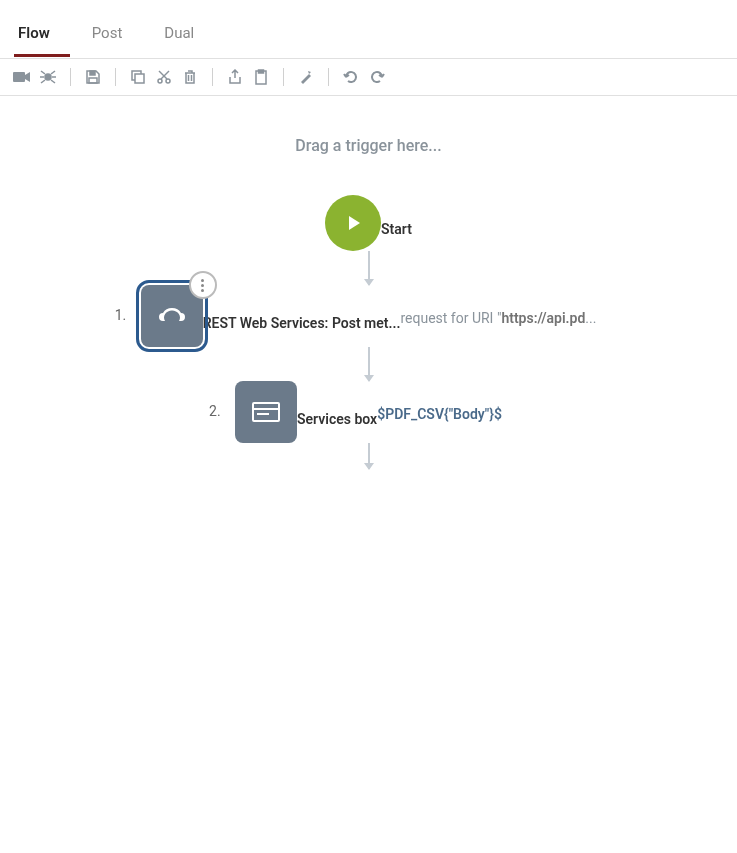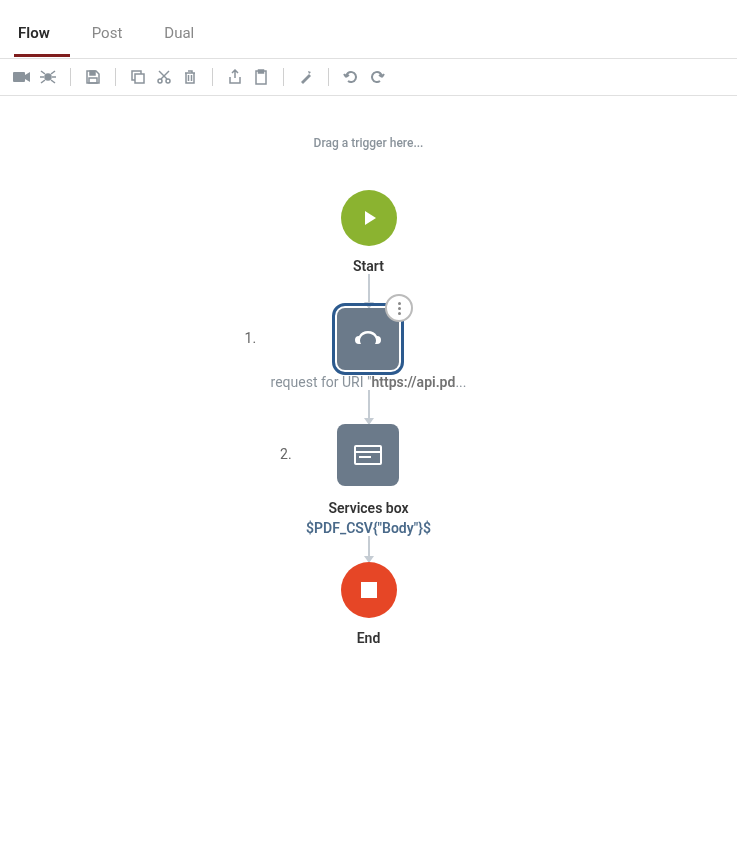--- a/index.html
+++ b/index.html
@@ -62,27 +62,27 @@
     }
     .canvas {
       position: relative;
       padding: 40px 0 40px 0;
       display: flex;
       flex-direction: column;
       align-items: center;
     }
     .drop-hint {
       color: #8a939b;
-      font-size: 12px;
+      font-size: 16px;
       font-weight: 500;
       margin-bottom: 40px;
     }
     .node {
       display: flex;
-      flex-direction: column;
+      flex-direction: row;
       align-items: center;
       position: relative;
     }
     .node-num {
       position: absolute;
       left: -26px;
       top: 22px;
       font-size: 14px;
       color: #666;
     }
@@ -317,20 +317,21 @@
         <text x="17" y="16" text-anchor="middle" font-size="9" font-weight="700" fill="#6b7a8a">R</text>
       </svg>
       <div class="kebab">
         <div class="kebab-dots">
             <span></span>
             <span></span>
             <span></span>
           </div>
       </div>
     </div>
+    <div class="node-title">REST Web Services: Post met...</div>
     <div class="node-sub">
       <span>request for URI "</span><span class="emph">https://api.pd</span><span>...</span>
     </div>
   </div>
 
   <div class="connector conn-med arrow"></div>
 
   <div class="node" style="position:relative;">
     <span class="node-num">2.</span>
     <div class="action-box">
@@ -339,21 +340,13 @@
         <line x1="2" y1="8" x2="28" y2="8"></line>
         <line x1="6" y1="13" x2="18" y2="13"></line>
       </svg>
     </div>
     <div class="node-title">Services box</div>
     <div class="node-var">$PDF_CSV{"Body"}$</div>
   </div>
 
   <div class="connector conn-short arrow"></div>
 
-  <div class="node">
-    <div class="end-circle">
-      <svg width="16" height="16" viewBox="0 0 16 16" fill="#fff">
-          <rect x="0" y="0" width="16" height="16"></rect>
-        </svg>
-    </div>
-    <div class="node-label">End</div>
-  </div>
 </div>
 
 </body></html>

